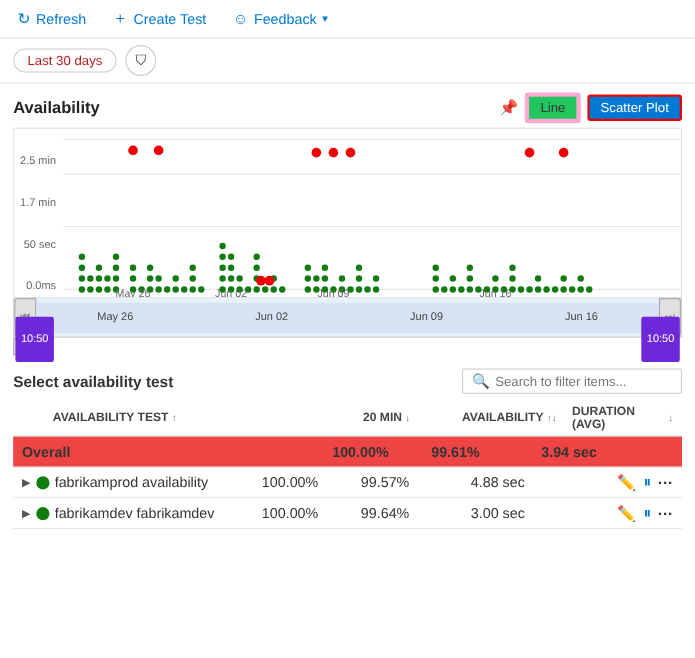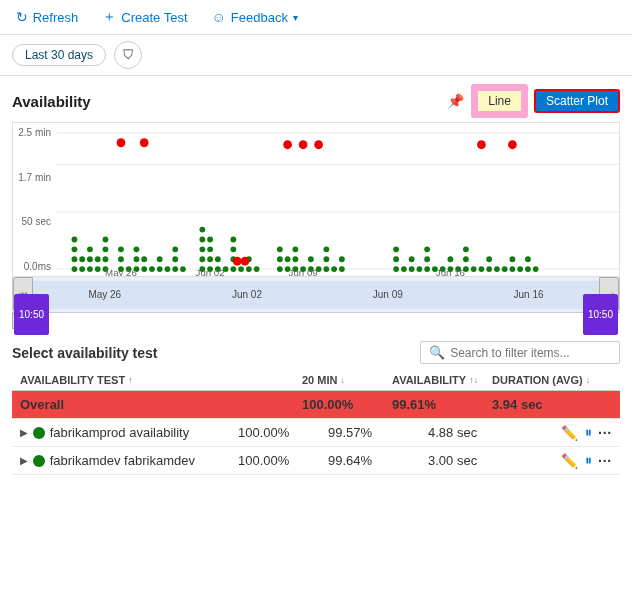--- a/index.html
+++ b/index.html
@@ -39,21 +39,21 @@
       gap: 8px;
       border-bottom: 1px solid #e0e0e0;
     }
     .pill-btn {
       border: 1px solid #ccc;
       border-radius: 16px;
       padding: 3px 12px;
       font-size: 12px;
       cursor: pointer;
       background: #fff;
-      color: #0c4a6e;
+      color: #b91c1c;
     }
     .filter-icon-btn {
       border: 1px solid #ccc;
       border-radius: 50%;
       width: 28px;
       height: 28px;
       display: flex;
       align-items: center;
       justify-content: center;
       cursor: pointer;
@@ -78,26 +78,26 @@
       display: flex;
       align-items: center;
       gap: 6px;
     }
     .pin-icon {
       color: #555;
       font-size: 14px;
       cursor: pointer;
     }
     .chart-type-btn {
-      border: 7px solid #f9a8d4;
+      border: 4px solid #f9a8d4;
       border-radius: 3px;
       padding: 3px 10px;
       font-size: 12px;
       cursor: pointer;
-      background: #fef9c3;
+      background: #22c55e;
       color: #333;
     }
     .chart-type-btn.active {
       background: #0078d4;
       color: #fff;
       border: 2px solid #e00;
       border-radius: 3px;
     }
     .scatter-chart-container {
       position: relative;
@@ -115,20 +115,21 @@
       display: flex;
       flex-direction: column;
       justify-content: space-between;
       padding: 4px 2px;
     }
     .y-label {
       font-size: 10px;
       color: #666;
       text-align: right;
       padding-right: 4px;
+      margin-top: 20px;
     }
     .chart-plot-area {
       position: absolute;
       left: 44px;
       right: 0;
       top: 0;
       bottom: 0;
     }
     .scatter-svg {
       width: 100%;
@@ -197,20 +198,21 @@
       font-size: 11px;
       font-weight: 600;
       color: #444;
       background: #fff;
       text-transform: uppercase;
     }
     .col-sort {
       display: flex;
       align-items: center;
       gap: 3px;
+      margin-left: 28px;
     }
     .sort-arrow { font-size: 9px; color: #777; }
     .table-row-overall {
       display: grid;
       grid-template-columns: 1fr 90px 100px 120px;
       padding: 6px 8px;
       border-bottom: 1px solid #e0e0e0;
       font-weight: 600;
       font-size: 13px;
       background: #ef4444;

